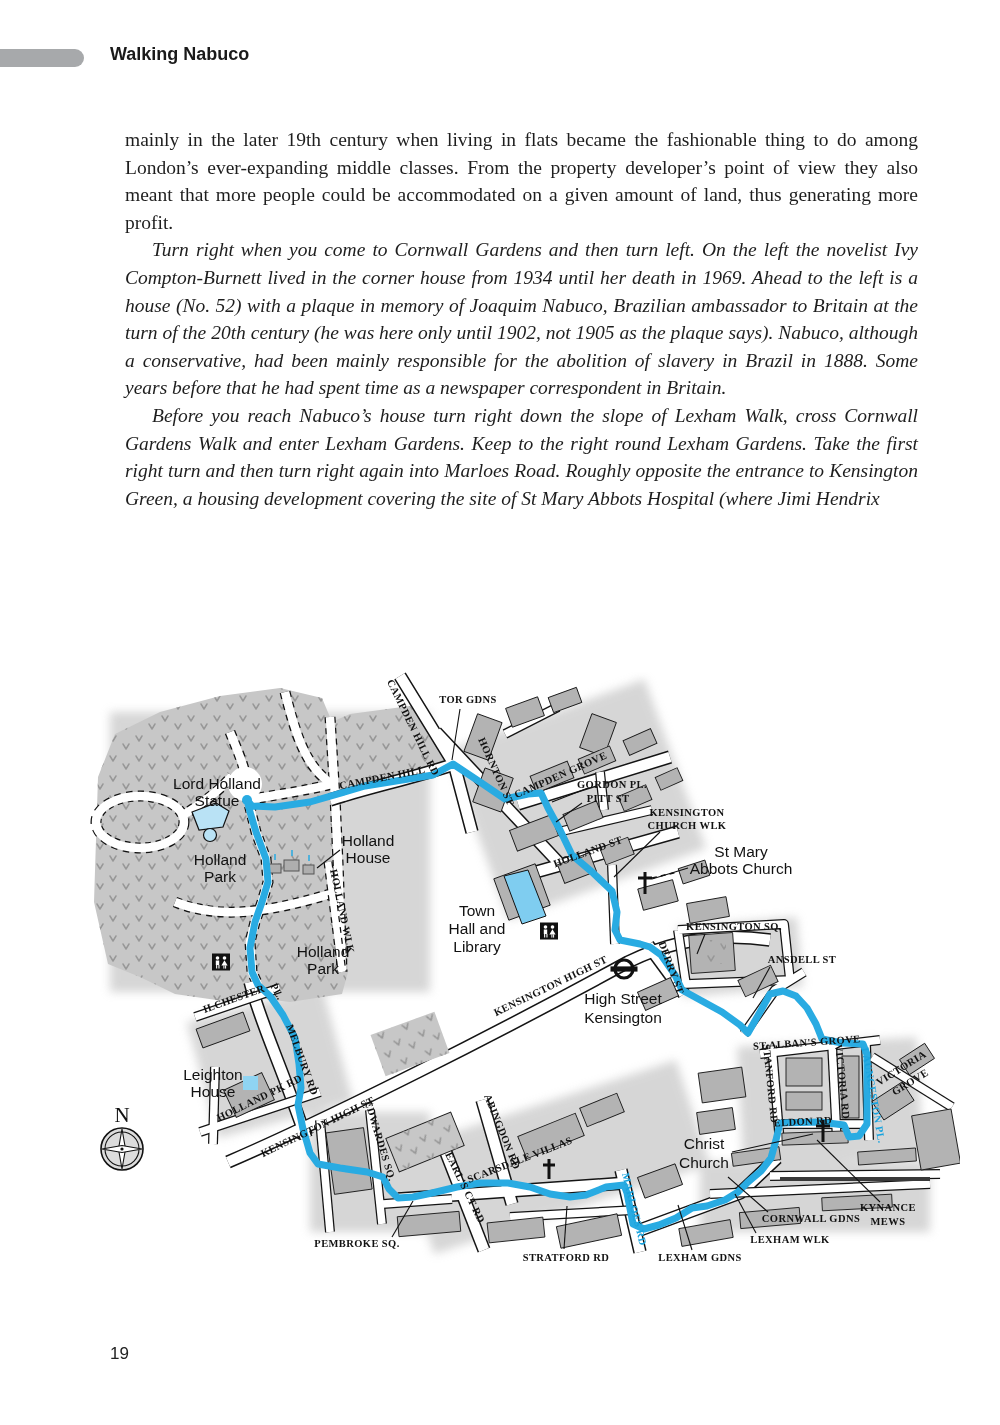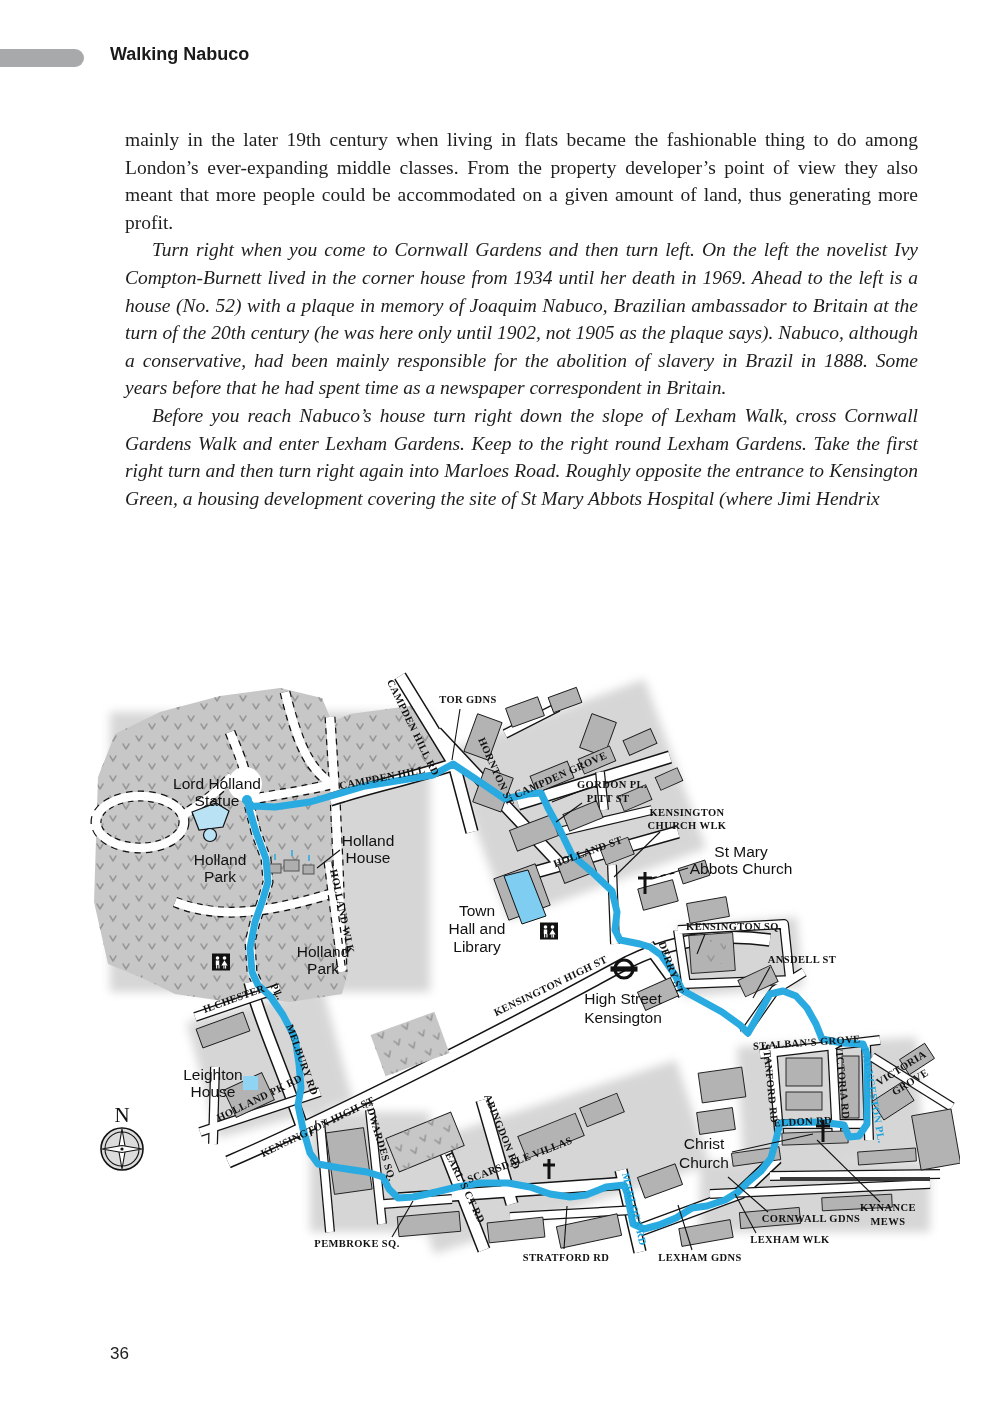--- a/index.html
+++ b/index.html
@@ -387,13 +387,13 @@
     <text class="pl" x="543" y="351">Kensington</text>
     <text class="pl" x="624" y="477">Christ</text>
     <text class="pl" x="624" y="496">Church</text>
     <text class="pl" x="133" y="408">Leighton</text>
     <text class="pl" x="133" y="425">House</text>
     <text class="pl n" x="42" y="450">N</text>
   </g>
 </svg>
 </div>
 
-<div class="pageno">36</div>
+<div class="pageno">19</div>
 
 </body></html>

